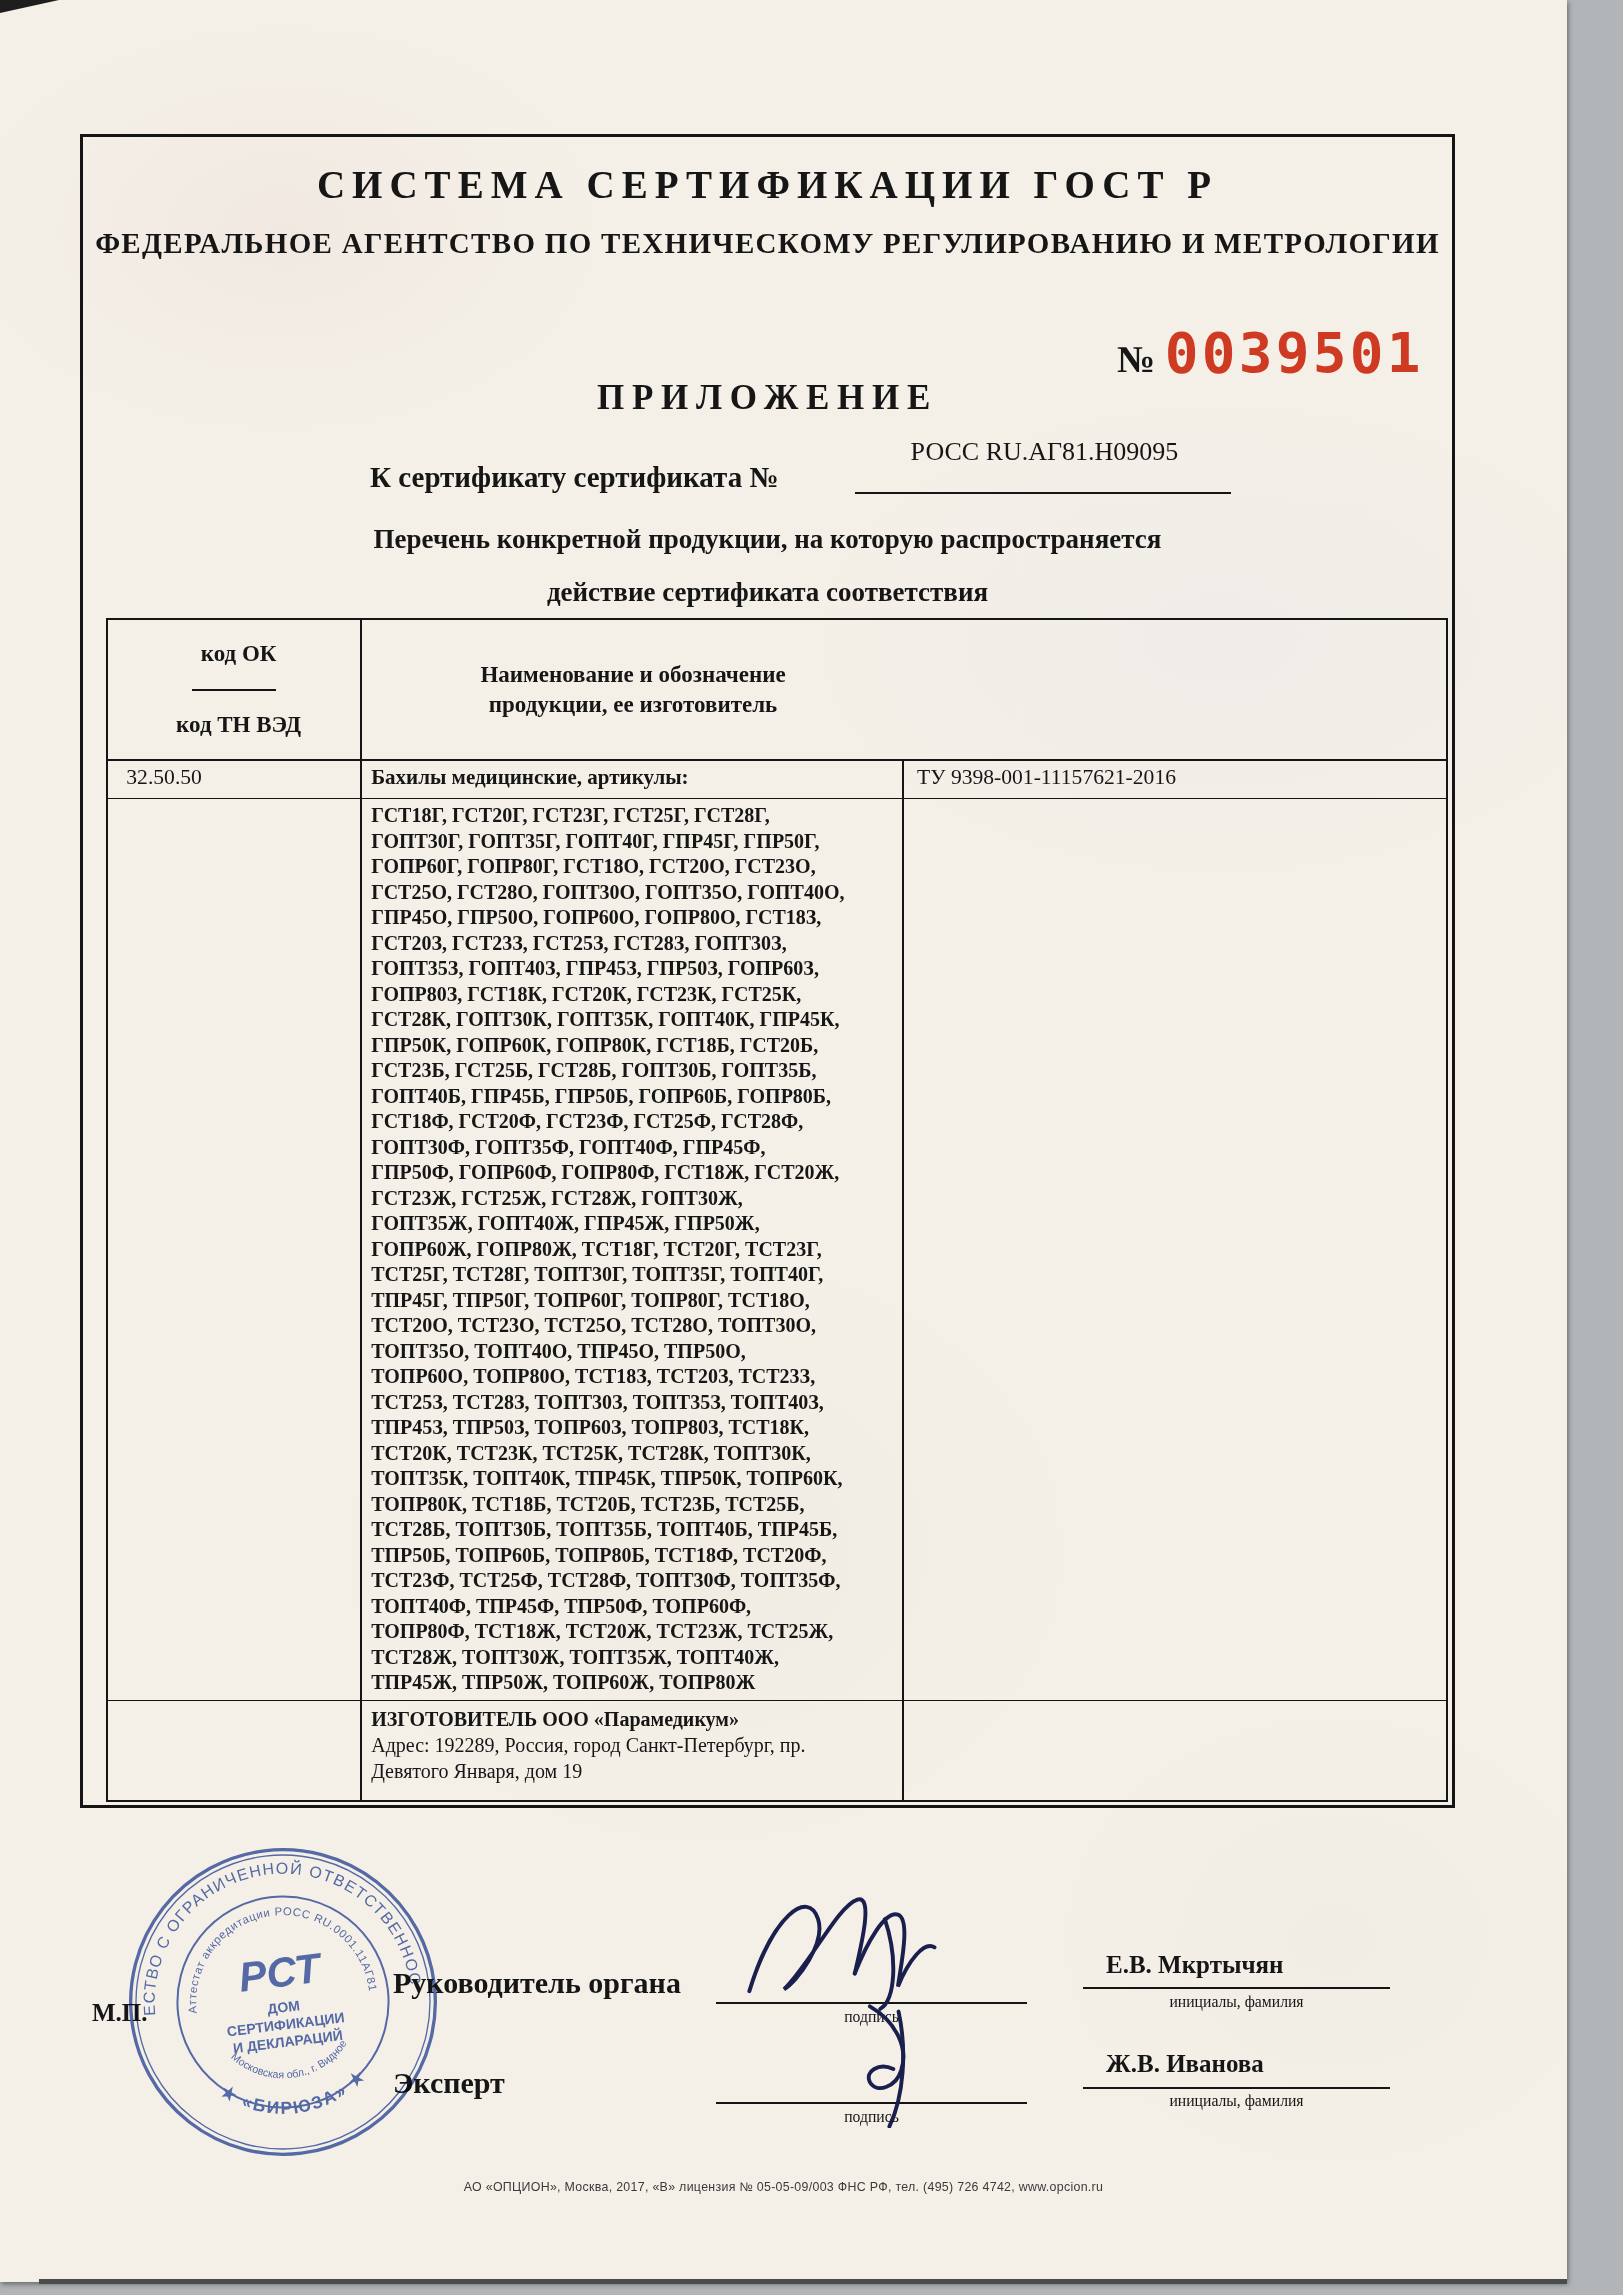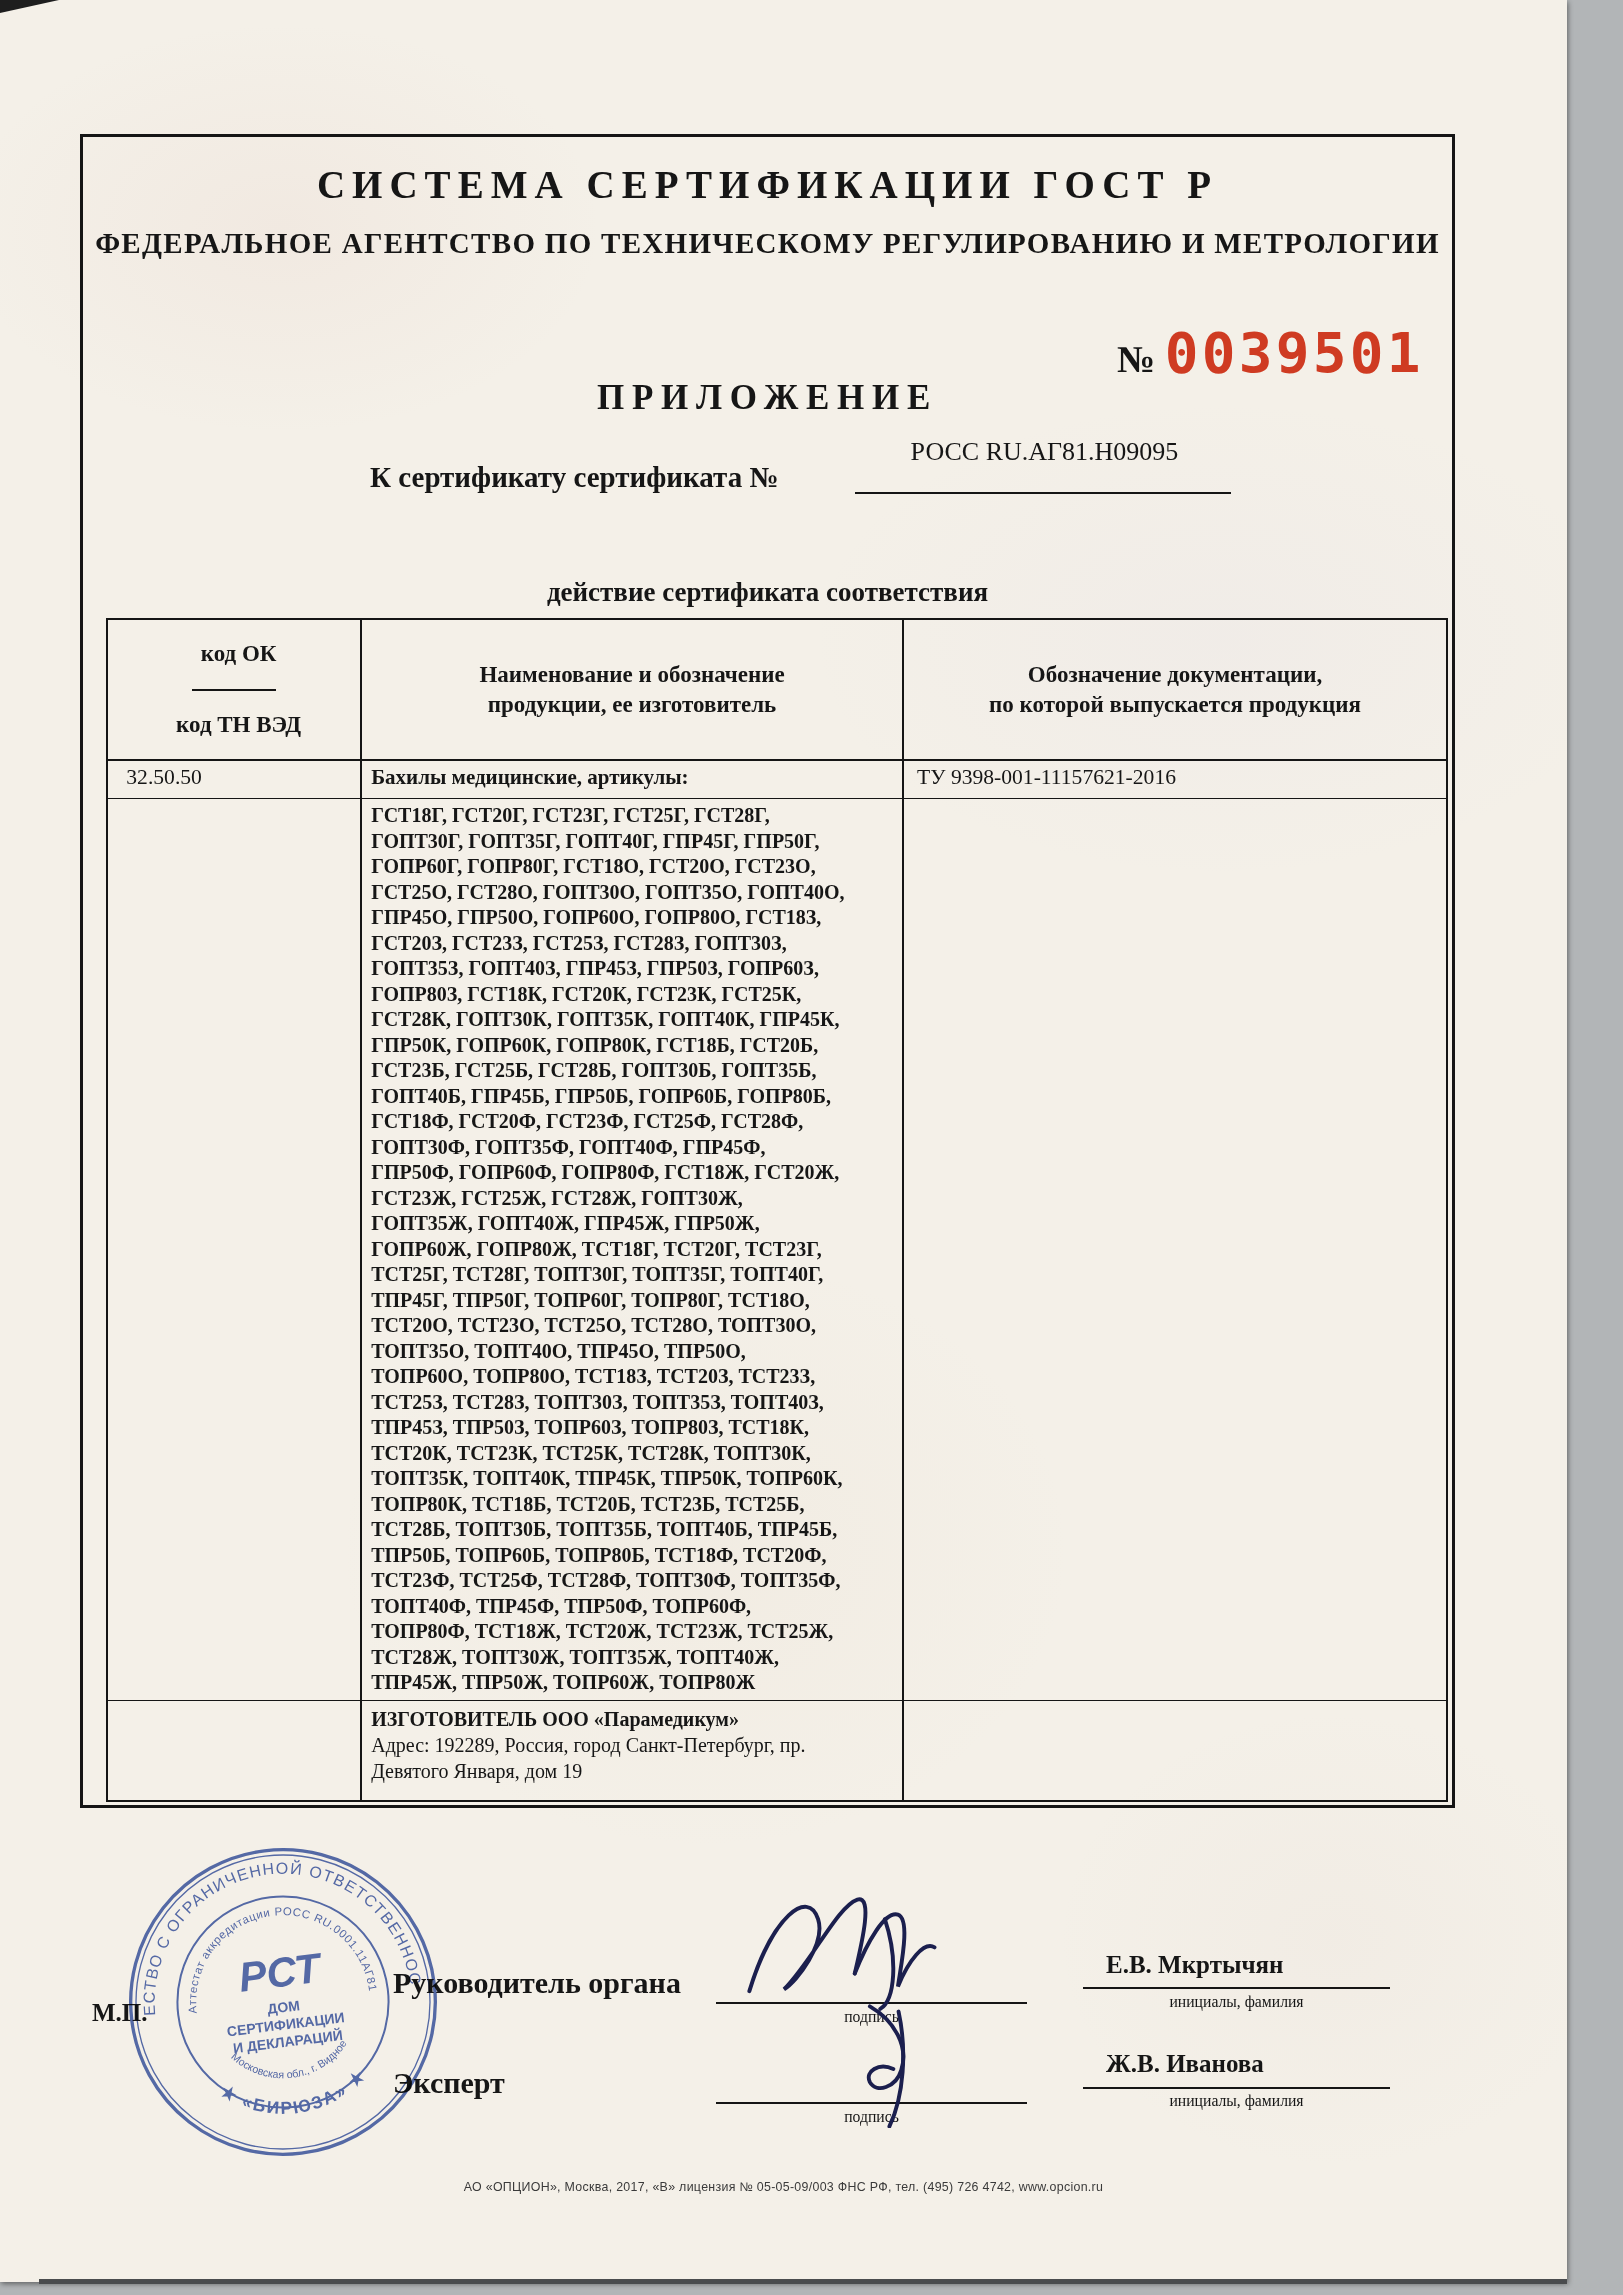--- a/index.html
+++ b/index.html
@@ -87,32 +87,31 @@
         <span class="no-sign">№</span>
         <span class="no-value">0039501</span>
       </div>
 
       <div class="appendix">ПРИЛОЖЕНИЕ</div>
 
       <div class="cert-label">К сертификату сертификата №</div>
       <div class="cert-no">РОСС RU.АГ81.Н09095</div>
       <div class="cert-underline"></div>
 
+      <div class="subtitle1">Перечень конкретной продукции,  на которую распространяется</div>
       <div class="subtitle2">действие сертификата соответствия</div>
 
       <div class="ctable">
         <div class="trow thead">
           <div class="cell c1head">
             <div class="half top">код ОК</div>
             <div class="half">код ТН ВЭД</div>
           </div>
           <div class="cell">Наименование и обозначение
 продукции, ее изготовитель</div>
-          <div class="cell">Обозначение документации,
-по которой выпускается продукция</div>
         </div>
 
         <div class="trow row1">
           <div class="cell code">32.50.50</div>
           <div class="cell">Бахилы медицинские, артикулы:</div>
           <div class="cell doc">ТУ 9398-001-11157621-2016</div>
         </div>
 
         <div class="trow rowlist">
           <div class="cell"></div>

